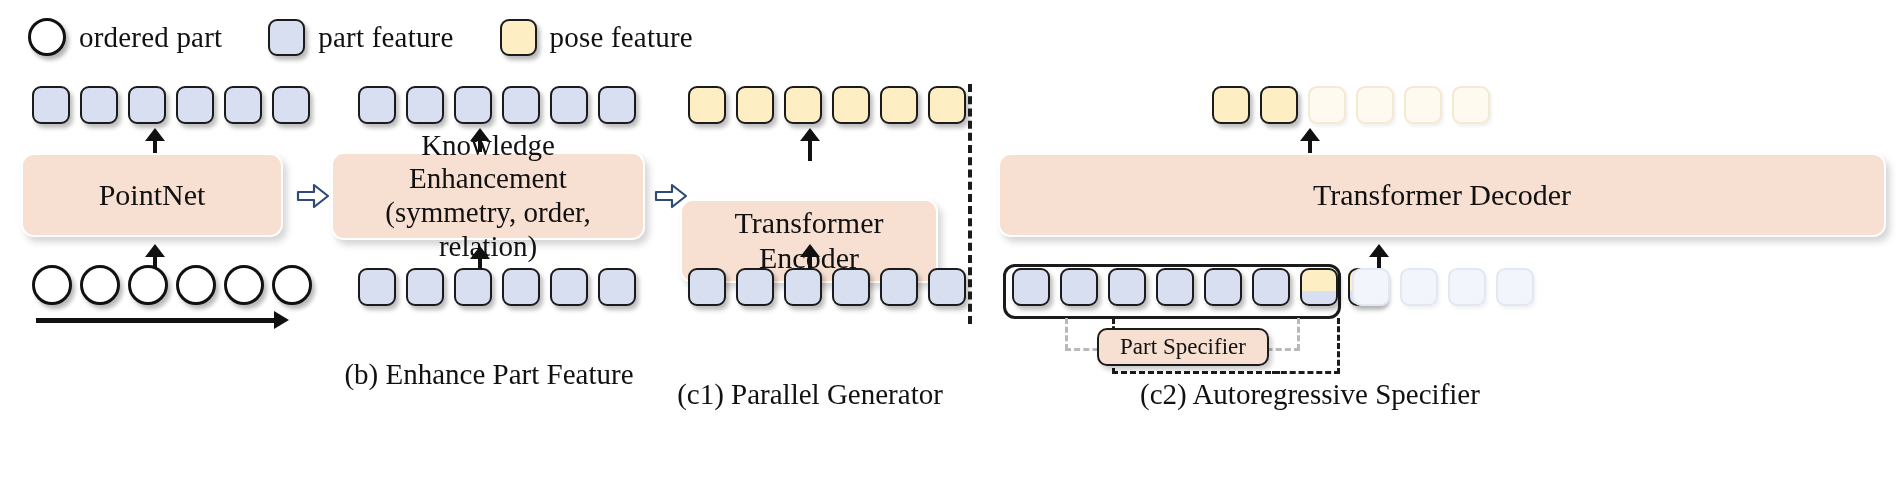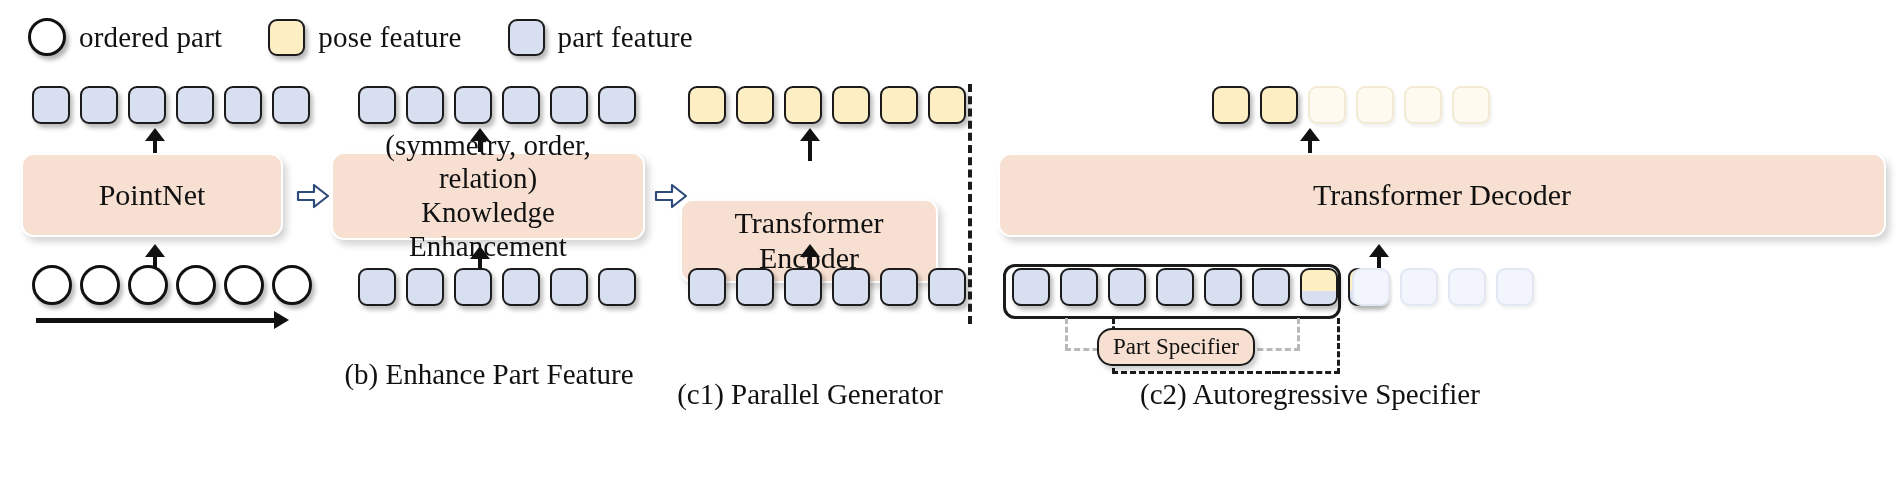--- a/index.html
+++ b/index.html
@@ -120,27 +120,27 @@
 <div class="stage">
 
   <div class="legend">
 
     <div class="legend-item">
       <span class="circle-glyph"></span>
       <span class="legend-label">ordered part</span>
     </div>
 
     <div class="legend-item">
+      <span class="sq blue"></span>
+      <span class="legend-label">part feature</span>
+    </div>
+
+    <div class="legend-item">
       <span class="sq yellow"></span>
       <span class="legend-label">pose feature</span>
-    </div>
-
-    <div class="legend-item">
-      <span class="sq blue"></span>
-      <span class="legend-label">part feature</span>
     </div>
   </div>
 
   <div class="row" id="a-out" style="left:32px;top:86px;">
       <div class="token"></div>
       <div class="token"></div>
       <div class="token"></div>
       <div class="token"></div>
       <div class="token"></div>
       <div class="token"></div>
@@ -186,22 +186,22 @@
       <div class="token"></div>
       <div class="token"></div>
     </div>
 
   <div class="uparrow" style="left:470px;top:128px;height:24px;">
     <div class="shaft"></div>
       <div class="head"></div>
   </div>
 
   <div class="module" style="left:331px;top:152px;width:314px;height:88px;flex-direction:column;">
+    <span class="mtext two">Knowledge Enhancement</span>
     <span class="mtext two">(symmetry, order, relation)</span>
-    <span class="mtext two">Knowledge Enhancement</span>
   </div>
 
   <div class="uparrow" style="left:470px;top:246px;height:24px;">
     <div class="shaft"></div>
       <div class="head"></div>
   </div>
 
   <div class="row" id="b-in" style="left:358px;top:268px;gap:10px;">
       <div class="token"></div>
       <div class="token"></div>
@@ -299,19 +299,19 @@
 
   <div class="dline grey v" style="left:1065px;top:318px;height:32px;"></div>
   <div class="dline grey h" style="left:1065px;top:348px;width:235px;"></div>
   <div class="dline grey v" style="left:1297px;top:318px;height:32px;"></div>
 
   <div class="dline v" style="left:1112px;top:318px;height:56px;"></div>
   <div class="dline h" style="left:1112px;top:371px;width:168px;"></div>
   <div class="dline v" style="left:1337px;top:318px;height:56px;"></div>
   <div class="dline h" style="left:1272px;top:371px;width:68px;"></div>
 
-  <div class="specifier" style="left:1097px;top:328px;width:158px;height:38px;border-radius:15px;">
+  <div class="specifier" style="left:1097px;top:328px;width:172px;height:38px;">
     <span>Part Specifier</span>
   </div>
 
   <div class="caption" style="left:1100px;top:378px;width:420px;">(c2) Autoregressive Specifier</div>
 
 </div>
 
 </body></html>

